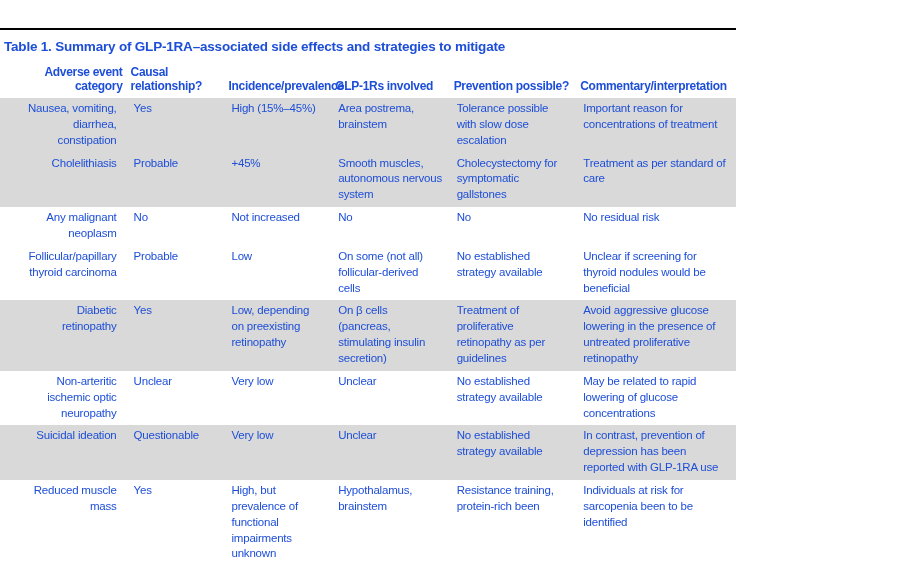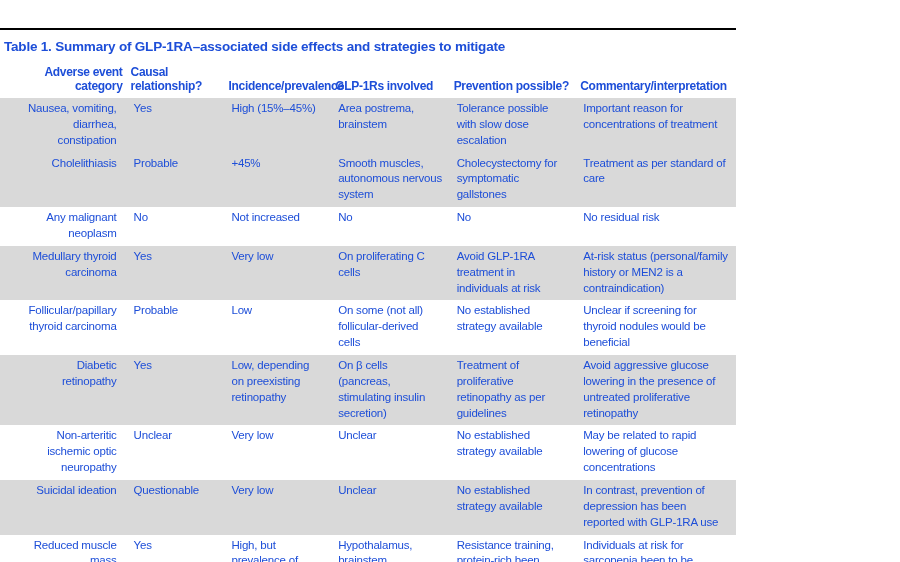--- a/index.html
+++ b/index.html
@@ -112,28 +112,20 @@
         <td>Treatment as per standard of care</td>
       </tr>
       <tr>
         <td class="first">Any malignant neoplasm</td>
         <td>No</td>
         <td>Not increased</td>
         <td>No</td>
         <td>No</td>
         <td>No residual risk</td>
       </tr>
-      <tr class="stripe">
-        <td class="first">Medullary thyroid carcinoma</td>
-        <td>Yes</td>
-        <td>Very low</td>
-        <td>On proliferating C cells</td>
-        <td>Avoid GLP-1RA treatment in individuals at risk</td>
-        <td>At-risk status (personal/family history or MEN2 is a contraindication)</td>
-      </tr>
       <tr>
         <td class="first">Follicular/papillary thyroid carcinoma</td>
         <td>Probable</td>
         <td>Low</td>
         <td>On some (not all) follicular-derived cells</td>
         <td>No established strategy available</td>
         <td>Unclear if screening for thyroid nodules would be beneficial</td>
       </tr>
       <tr class="stripe">
         <td class="first">Diabetic retinopathy</td>

